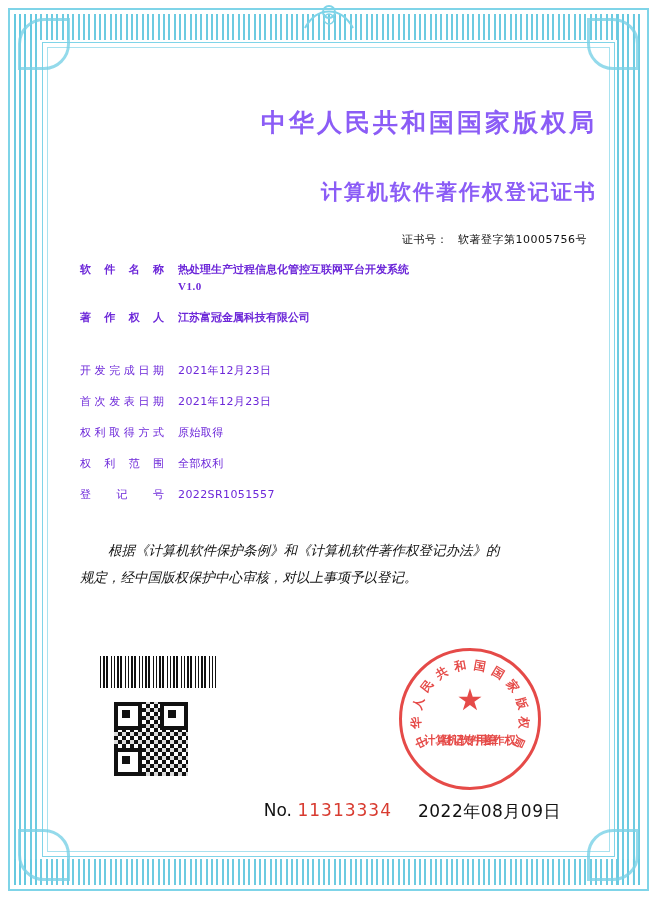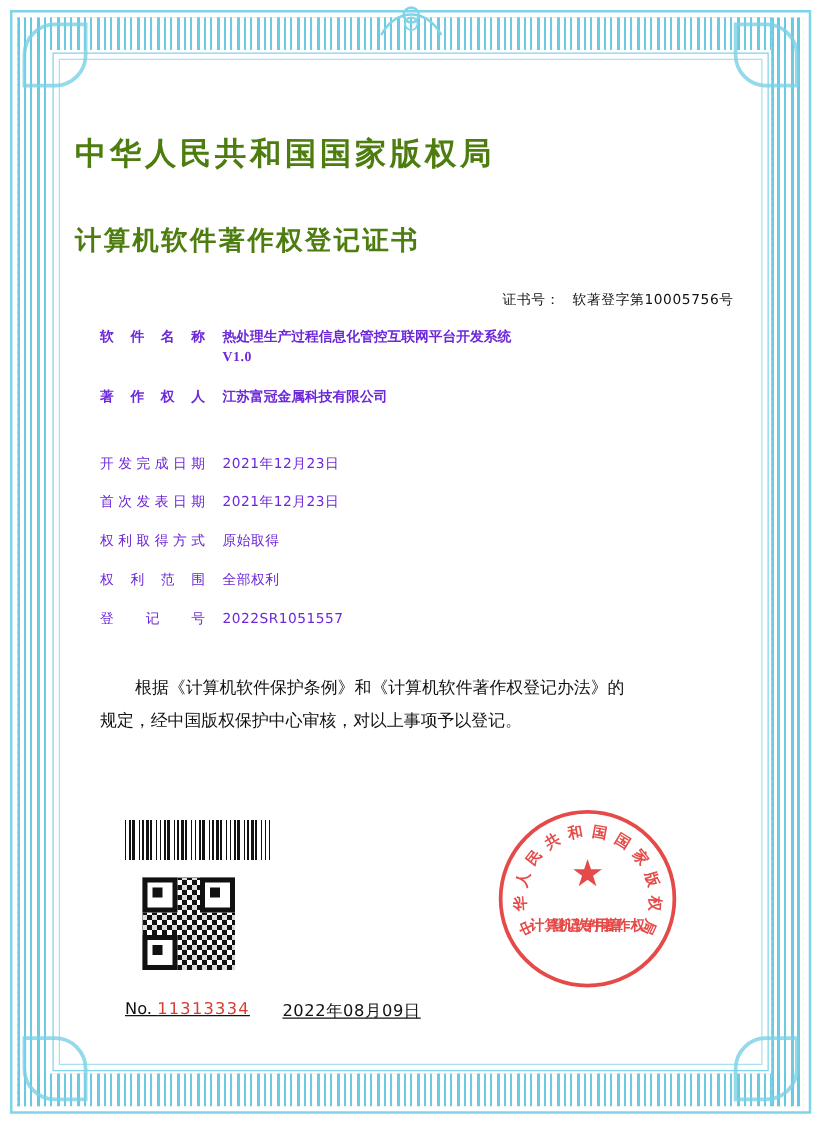--- a/index.html
+++ b/index.html
@@ -91,22 +91,22 @@
   
   .content {
     position: absolute;
     left: 60px;
     top: 60px;
     right: 60px;
     bottom: 60px;
   }
 
   .title-main, .title-sub {
-    text-align: left;
-    color: #4d7c0f;
+    text-align: right;
+    color: #8b5cf6;
     font-family: "DejaVu Sans", "Liberation Sans", sans-serif;
     font-weight: bold;
     letter-spacing: 2px;
   }
   .title-main {
     font-size: 25px;
     margin-top: 46px;
     letter-spacing: 3px;
   }
   .title-sub {
@@ -156,21 +156,21 @@
   .field.light .val { font-weight: normal; letter-spacing: 0.4px; }
 
   .statement {
     margin-top: 34px;
     font-size: 13.5px;
     line-height: 2;
     color: #111;
     padding: 0 10px 0 20px;
     text-align: justify;
   }
-  .statement p { margin: 0; }
+  .statement p { margin: 0; font-style: italic; }
   .statement .indent { text-indent: 28px; }
 
   
   .codes {
     position: absolute;
     left: 40px;
     top: 596px;
   }
   .barcode {
     width: 116px;
@@ -250,24 +250,23 @@
     font-weight: bold;
     transform-origin: 0 0;
   }
 
   .footer {
     position: absolute;
     left: 40px;
     right: 36px;
     top: 740px;
     display: flex;
-    justify-content: flex-start;
-    font-size: 13px;
+    justify-content: flex-end;
+    font-size: 17px;
     color: #111;
-    text-decoration: underline;
   }
   .footer .serial .red { color: #d83b30; letter-spacing: 1px; }
   .footer .date { letter-spacing: 0.5px; margin-left: 26px; }
 </style>
 </head>
 <body>
 
 <div class="page">
 
   <div class="border-outer"></div>

